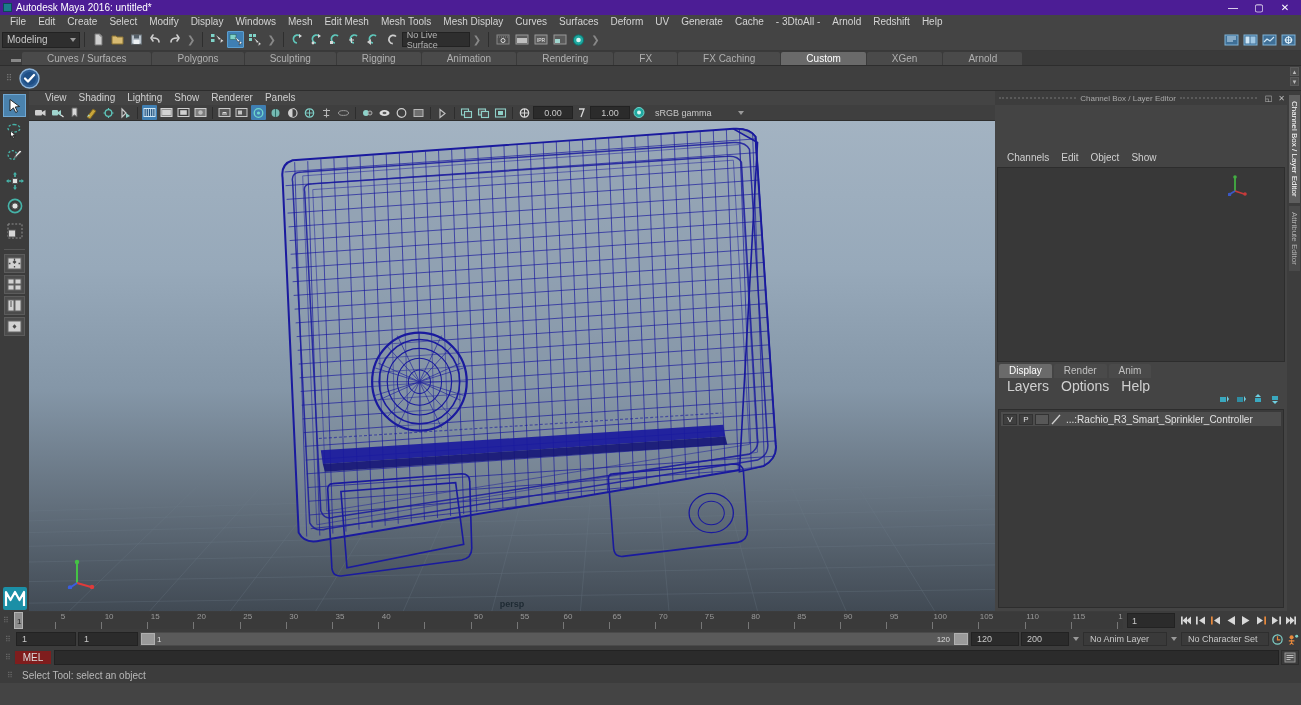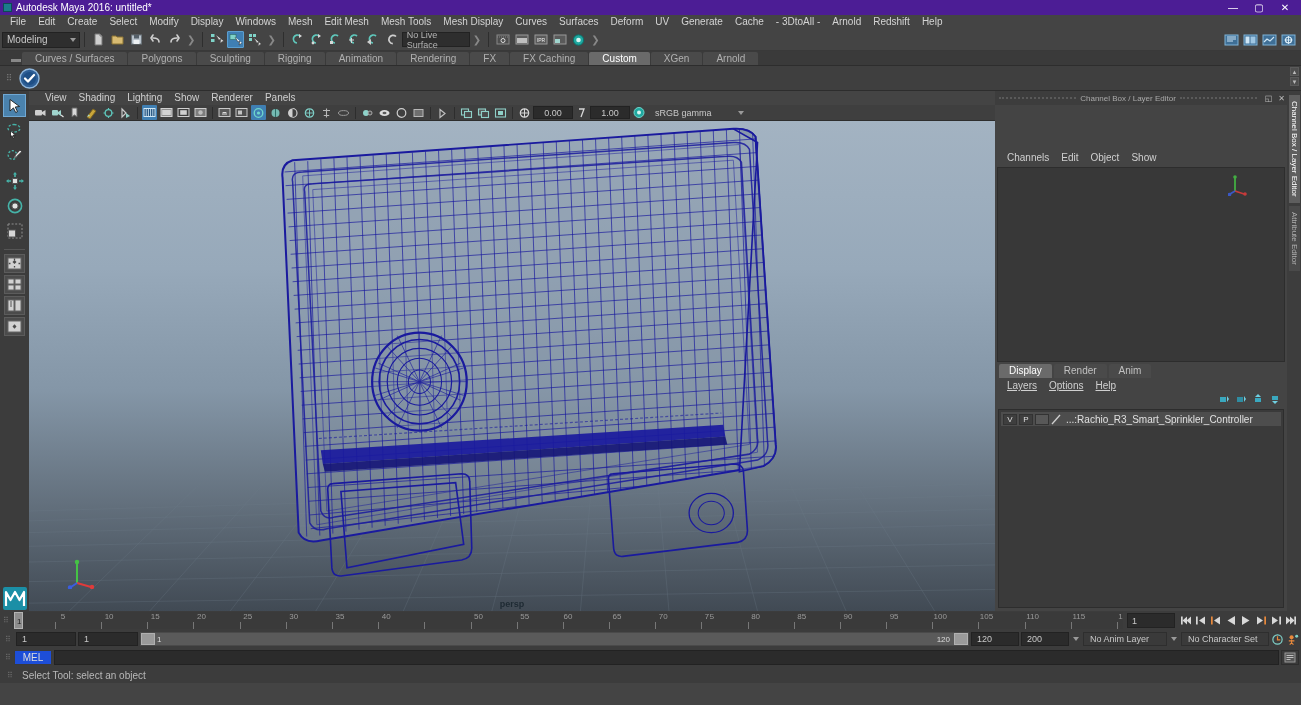--- a/index.html
+++ b/index.html
@@ -27,21 +27,21 @@
   .ico{width:17px;height:17px;display:inline-flex;align-items:center;justify-content:center;margin:0 1px;flex:none;}
   .ico svg{display:block;}
   .ico.on{background:#3f7fb3;border:1px solid #5c9fd0;border-radius:1px;}
   .live-field{width:68px;height:15px;background:#2e2e2e;border:1px solid #222;font-size:9px;color:#b4b4b4;
               display:flex;align-items:center;padding-left:4px;}
   .right-icons{margin-left:auto;display:flex;align-items:center;padding-right:3px;}
 
   
   .shelftabs{height:15px;background:#3a3a3a;display:flex;align-items:flex-end;padding-left:10px;border-bottom:1px solid #2d2d2d;}
   .shelftabs .dash{width:12px;height:13px;display:flex;align-items:center;justify-content:center;color:#888;font-size:10px;}
-  .stab{height:13px;line-height:13px;padding:0 13px;font-size:10px;color:#b0b0b0;background:#4a4a4a;margin-right:1px;
+  .stab{height:13px;line-height:13px;padding:0 25px;font-size:10px;color:#b0b0b0;background:#4a4a4a;margin-right:1px;
         border-top-left-radius:2px;border-top-right-radius:2px;white-space:nowrap;}
   .stab.active{background:#6a6a6a;color:#fff;}
 
   
   .shelf{height:25px;background:#3f3f3f;display:flex;align-items:center;padding-left:4px;border-bottom:1px solid #2d2d2d;position:relative;}
   .shelf-grip{width:10px;height:20px;display:flex;align-items:center;justify-content:center;color:#777;font-size:9px;}
   .shelf-icon{width:22px;height:22px;border-radius:50%;display:flex;align-items:center;justify-content:center;margin-left:4px;}
   .shelf-scroll{position:absolute;right:2px;top:1px;display:flex;flex-direction:column;gap:1px;}
   .shelf-scroll div{width:9px;height:9px;background:#4e4e4e;border:1px solid #5a5a5a;display:flex;align-items:center;justify-content:center;font-size:6px;color:#bbb;}
 
@@ -85,21 +85,21 @@
   .cb-menubar{height:17px;background:#444;display:flex;align-items:center;padding-left:6px;margin-top:44px;}
   .cb-menubar .cm{font-size:10px;color:#d0d0d0;padding:0 6px;}
   .cb-body{flex:1;background:#383838;border:1px solid #2d2d2d;margin:1px 2px;position:relative;}
   .cb-gizmo{position:absolute;right:34px;top:6px;width:22px;height:22px;opacity:.85;}
 
   .layer-tabs{height:15px;background:#444;display:flex;align-items:flex-end;padding-left:4px;}
   .ltab{height:14px;line-height:14px;padding:0 10px;font-size:10px;color:#c0c0c0;background:#4a4a4a;margin-right:2px;
         border-top-left-radius:2px;border-top-right-radius:2px;}
   .ltab.active{background:#6a6a6a;color:#fff;}
   .lay-menubar{height:15px;background:#444;display:flex;align-items:center;padding-left:6px;}
-  .lay-menubar .lm{font-size:10px;color:#d0d0d0;padding:0 6px;text-decoration:underline;}
+  .lay-menubar .lm{font-size:14px;color:#d0d0d0;padding:0 6px;}
   .lay-btnrow{height:15px;background:#444;display:flex;align-items:center;justify-content:flex-end;padding-right:6px;gap:5px;}
   .lay-list{flex:1;background:#3a3a3a;border:1px solid #2d2d2d;margin:1px 3px 3px;padding:2px;}
   .layer-row{height:14px;background:#4d4d4d;display:flex;align-items:center;padding:0 2px;font-size:10px;color:#e0e0e0;}
   .lcell{width:14px;height:11px;background:#3e3e3e;border:1px solid #333;display:flex;align-items:center;justify-content:center;
          font-size:8px;color:#ddd;margin-right:2px;flex:none;}
   .lcell.blank{background:#585858;}
   .lswatch{width:12px;height:11px;margin-right:3px;flex:none;}
   .layer-name{white-space:nowrap;overflow:hidden;}
 
   .vtabs{width:14px;background:#3d3d3d;display:flex;flex-direction:column;align-items:center;padding-top:4px;flex:none;}
@@ -126,21 +126,21 @@
   .range-handle{position:absolute;top:0;bottom:0;width:14px;background:#9a9a9a;border:1px solid #b0b0b0;}
   .range-bar .rnum{position:absolute;top:2px;font-size:8px;color:#ddd;}
   .combo-arw{width:10px;height:14px;display:flex;align-items:center;justify-content:center;flex:none;}
   .combo-arw i{border-left:3px solid transparent;border-right:3px solid transparent;border-top:4px solid #9a9a9a;}
   .pill{height:14px;background:#3a3a3a;border:1px solid #2e2e2e;font-size:9px;color:#c8c8c8;
         display:flex;align-items:center;padding:0 6px;flex:none;}
 
   
   .cmdrow{height:19px;background:#3c3c3c;display:flex;align-items:center;padding:0 2px;}
   .cmd-grip{width:12px;height:17px;display:flex;align-items:center;justify-content:center;color:#6e6e6e;font-size:8px;flex:none;}
-  .mel-tag{width:38px;height:15px;background:#1d4ed8;border:1px solid #3a3a3a;font-size:10px;color:#ddd;
+  .mel-tag{width:38px;height:15px;background:#7f1d1d;border:1px solid #3a3a3a;font-size:10px;color:#ddd;
            display:flex;align-items:center;justify-content:center;flex:none;}
   .cmd-input{flex:1;height:15px;background:#2b2b2b;border:1px solid #222;margin-left:2px;min-width:0;}
   .cmd-out{width:18px;height:15px;background:#3a3a3a;border:1px solid #2e2e2e;margin-left:2px;display:flex;align-items:center;justify-content:center;flex:none;}
 
   
   .helpbar{height:16px;background:#3c3c3c;display:flex;align-items:center;padding-left:4px;}
   .helpbar .grip{width:12px;height:14px;display:flex;align-items:center;justify-content:center;color:#6e6e6e;font-size:8px;}
   .help-text{font-size:10px;color:#b8b8b8;padding-left:6px;}
 </style>
 </head>

